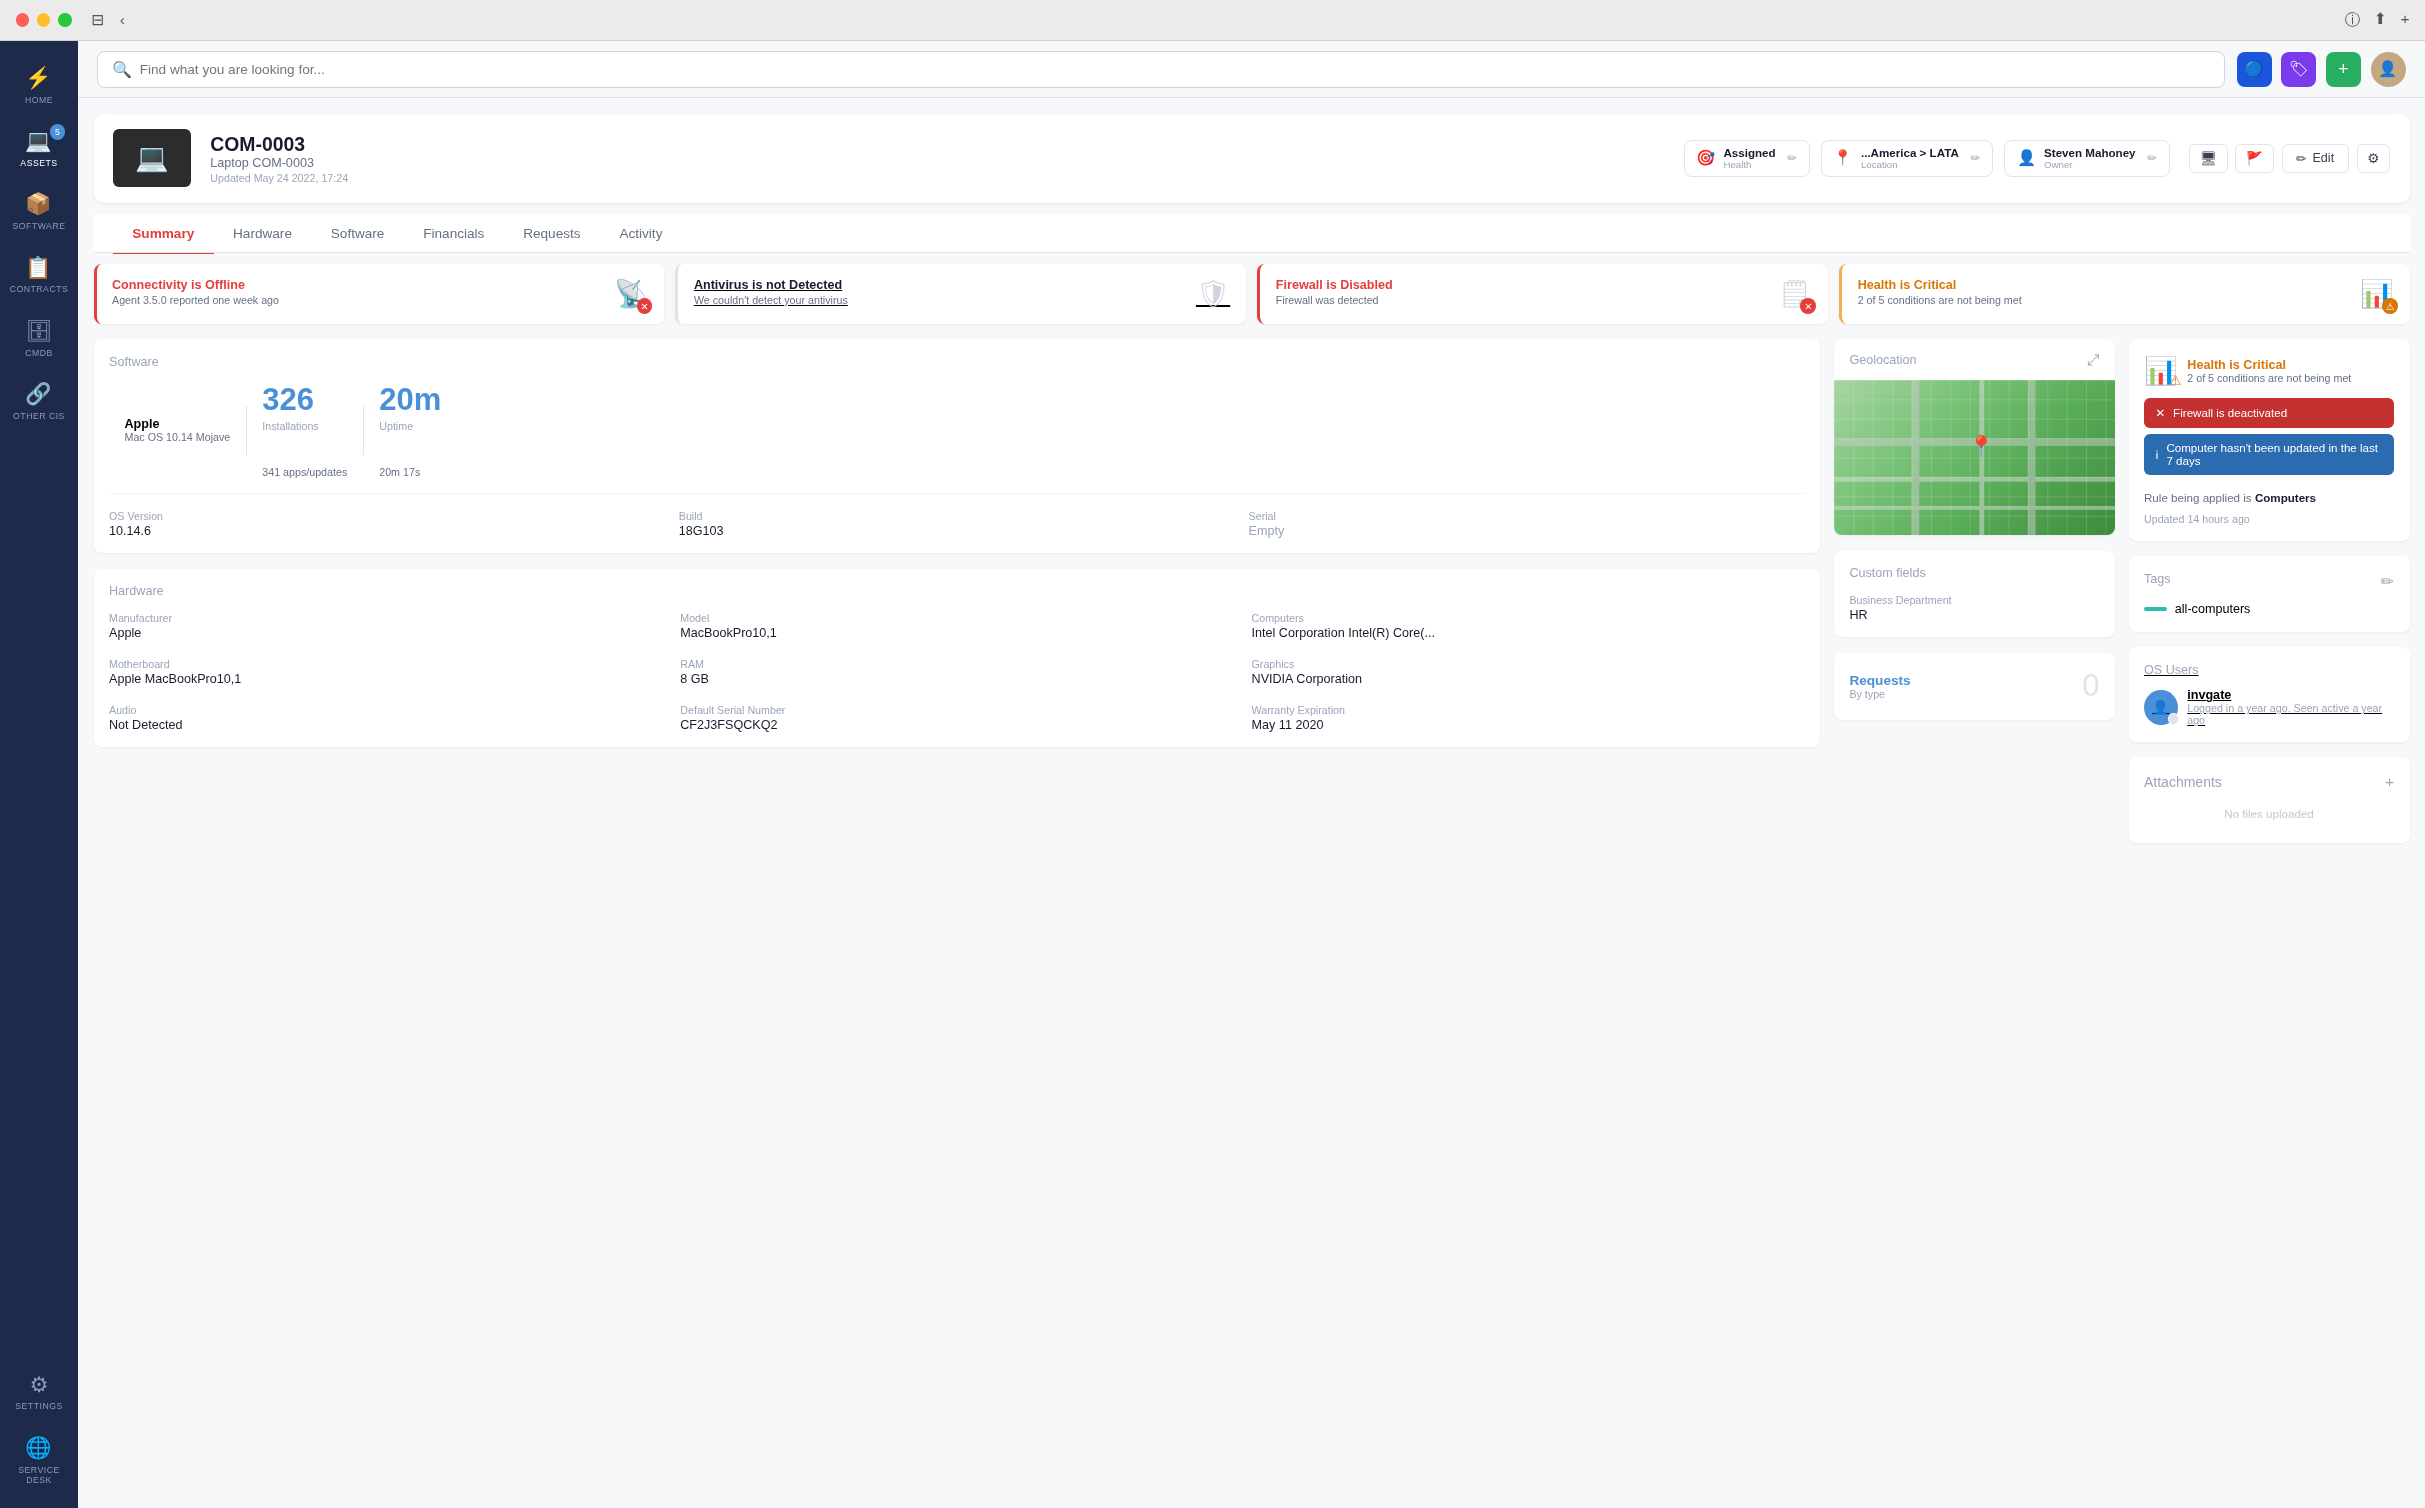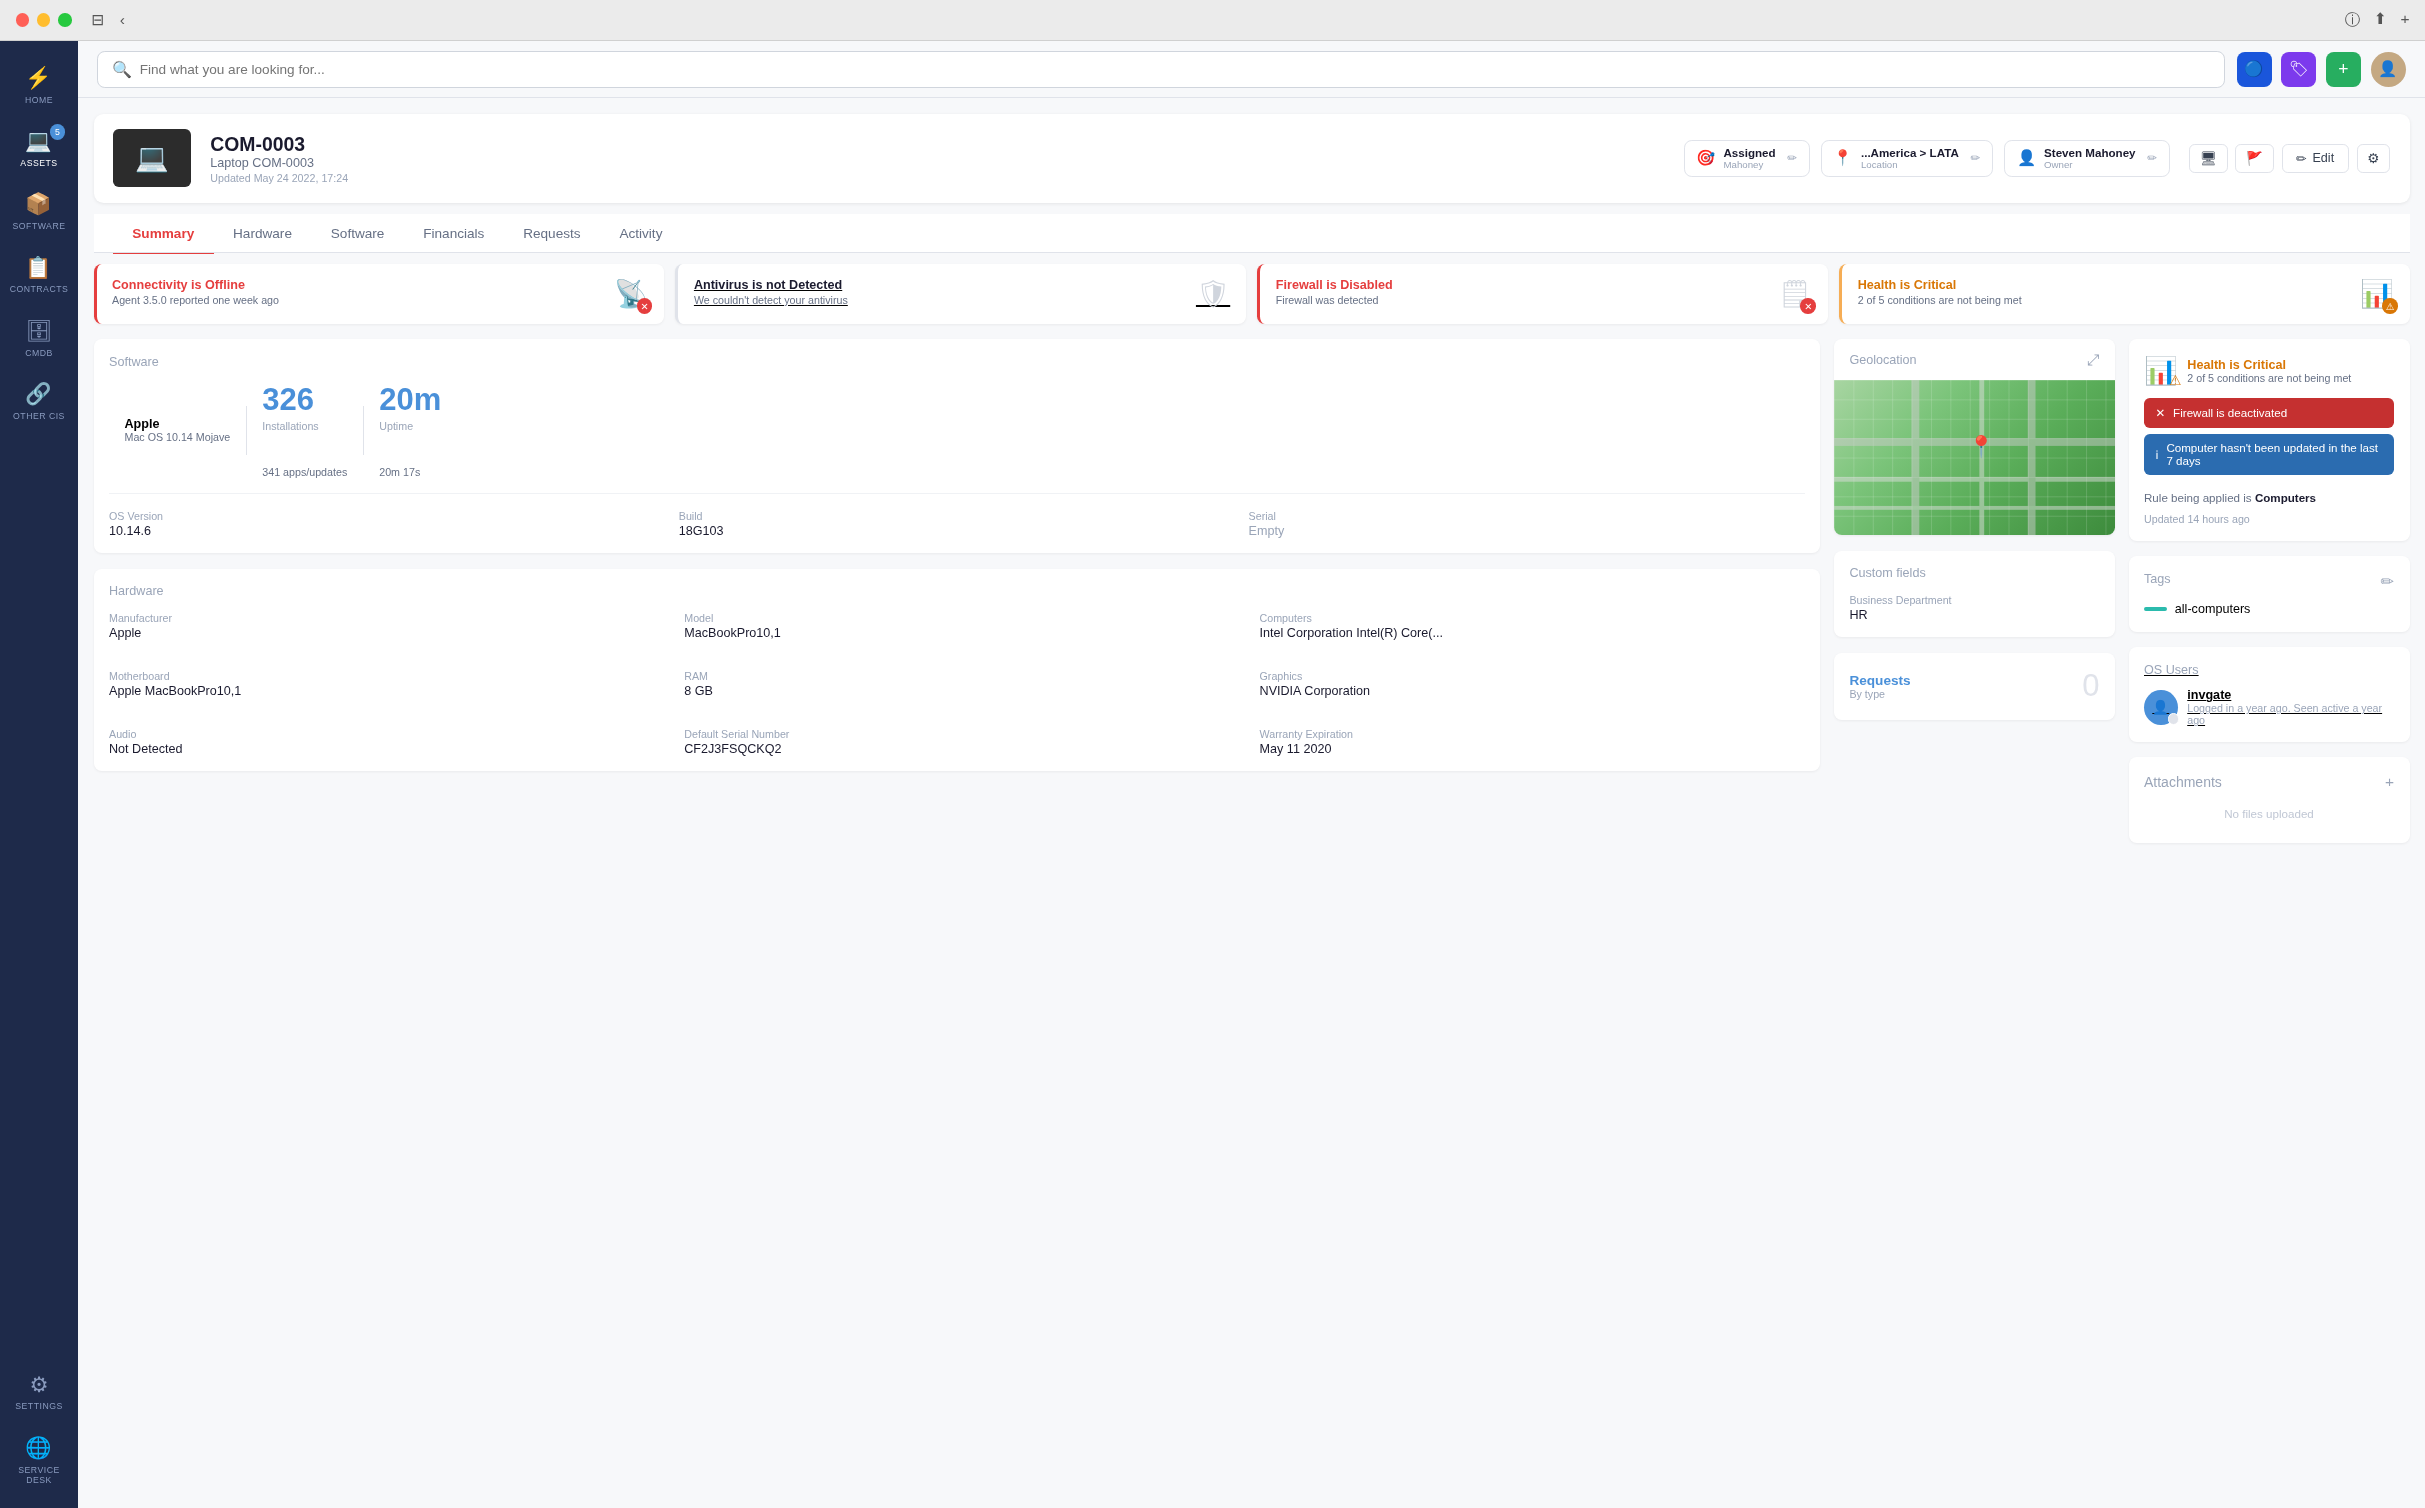--- a/index.html
+++ b/index.html
@@ -183,21 +183,21 @@
     .sw-stat { display: flex; flex-direction: column; gap: 1.9px; }
     .sw-stat-val { font-size: 31px; font-weight: 700; color: #4a90d9; }
     .sw-stat-label { font-size: 10.7px; color: #9aa5b8; }
     .sw-stat-sub { font-size: 10.7px; color: #667085; margin-top: 32px; }
     .sw-divider { width: 1px; height: 49px; background: #e0e3ea; }
     .sw-fields { display: grid; grid-template-columns: 1fr 1fr 1fr; gap: 13.6px; margin-top: 15.5px; padding-top: 15.5px; border-top: 1px solid #f0f2f5; }
     .field-label { font-size: 10.7px; color: #9aa5b8; }
     .field-val { font-size: 12.6px; color: #1a1a2e; font-weight: 500; margin-top: 1.9px; }
 
     
-    .hw-fields { display: grid; grid-template-columns: 1fr 1fr 1fr; gap: 30px; }
+    .hw-fields { display: grid; grid-template-columns: 1fr 1fr 1fr; gap: 18px; }
 
     
     .mid-col { display: flex; flex-direction: column; gap: 15.5px; }
     .map-card { background: white; border-radius: 7.8px; overflow: hidden; box-shadow: 0 1px 2.9px rgba(0,0,0,0.06); }
     .map-header { padding: 11.6px 15.5px; display: flex; justify-content: space-between; align-items: center; }
     .map-title { font-size: 12.6px; color: #9aa5b8; }
     .map-expand { cursor: pointer; font-size: 15.5px; color: #9aa5b8; }
     .map-body {
       height: 155px;
       background: linear-gradient(135deg, #a8d5a2 0%, #7bc47a 30%, #5aad59 60%, #3d8b3c 100%);
@@ -364,21 +364,21 @@
           <div class="asset-info">
             <div class="asset-id">COM-0003</div>
             <div class="asset-sub">Laptop COM-0003</div>
             <div class="asset-updated">Updated May 24 2022, 17:24</div>
           </div>
           <div class="asset-meta">
             <div class="meta-chip">
               <span class="meta-icon">🎯</span>
               <div>
                 <div class="meta-val">Assigned</div>
-                <div class="meta-label">Mahoney</div>
+                <div class="meta-label">Health</div>
               </div>
               <span class="edit-icon">✏</span>
             </div>
             <div class="meta-chip">
               <span class="meta-icon">📍</span>
               <div>
                 <div class="meta-val">...America &gt; LATA</div>
                 <div class="meta-label">Location</div>
               </div>
               <span class="edit-icon">✏</span>

